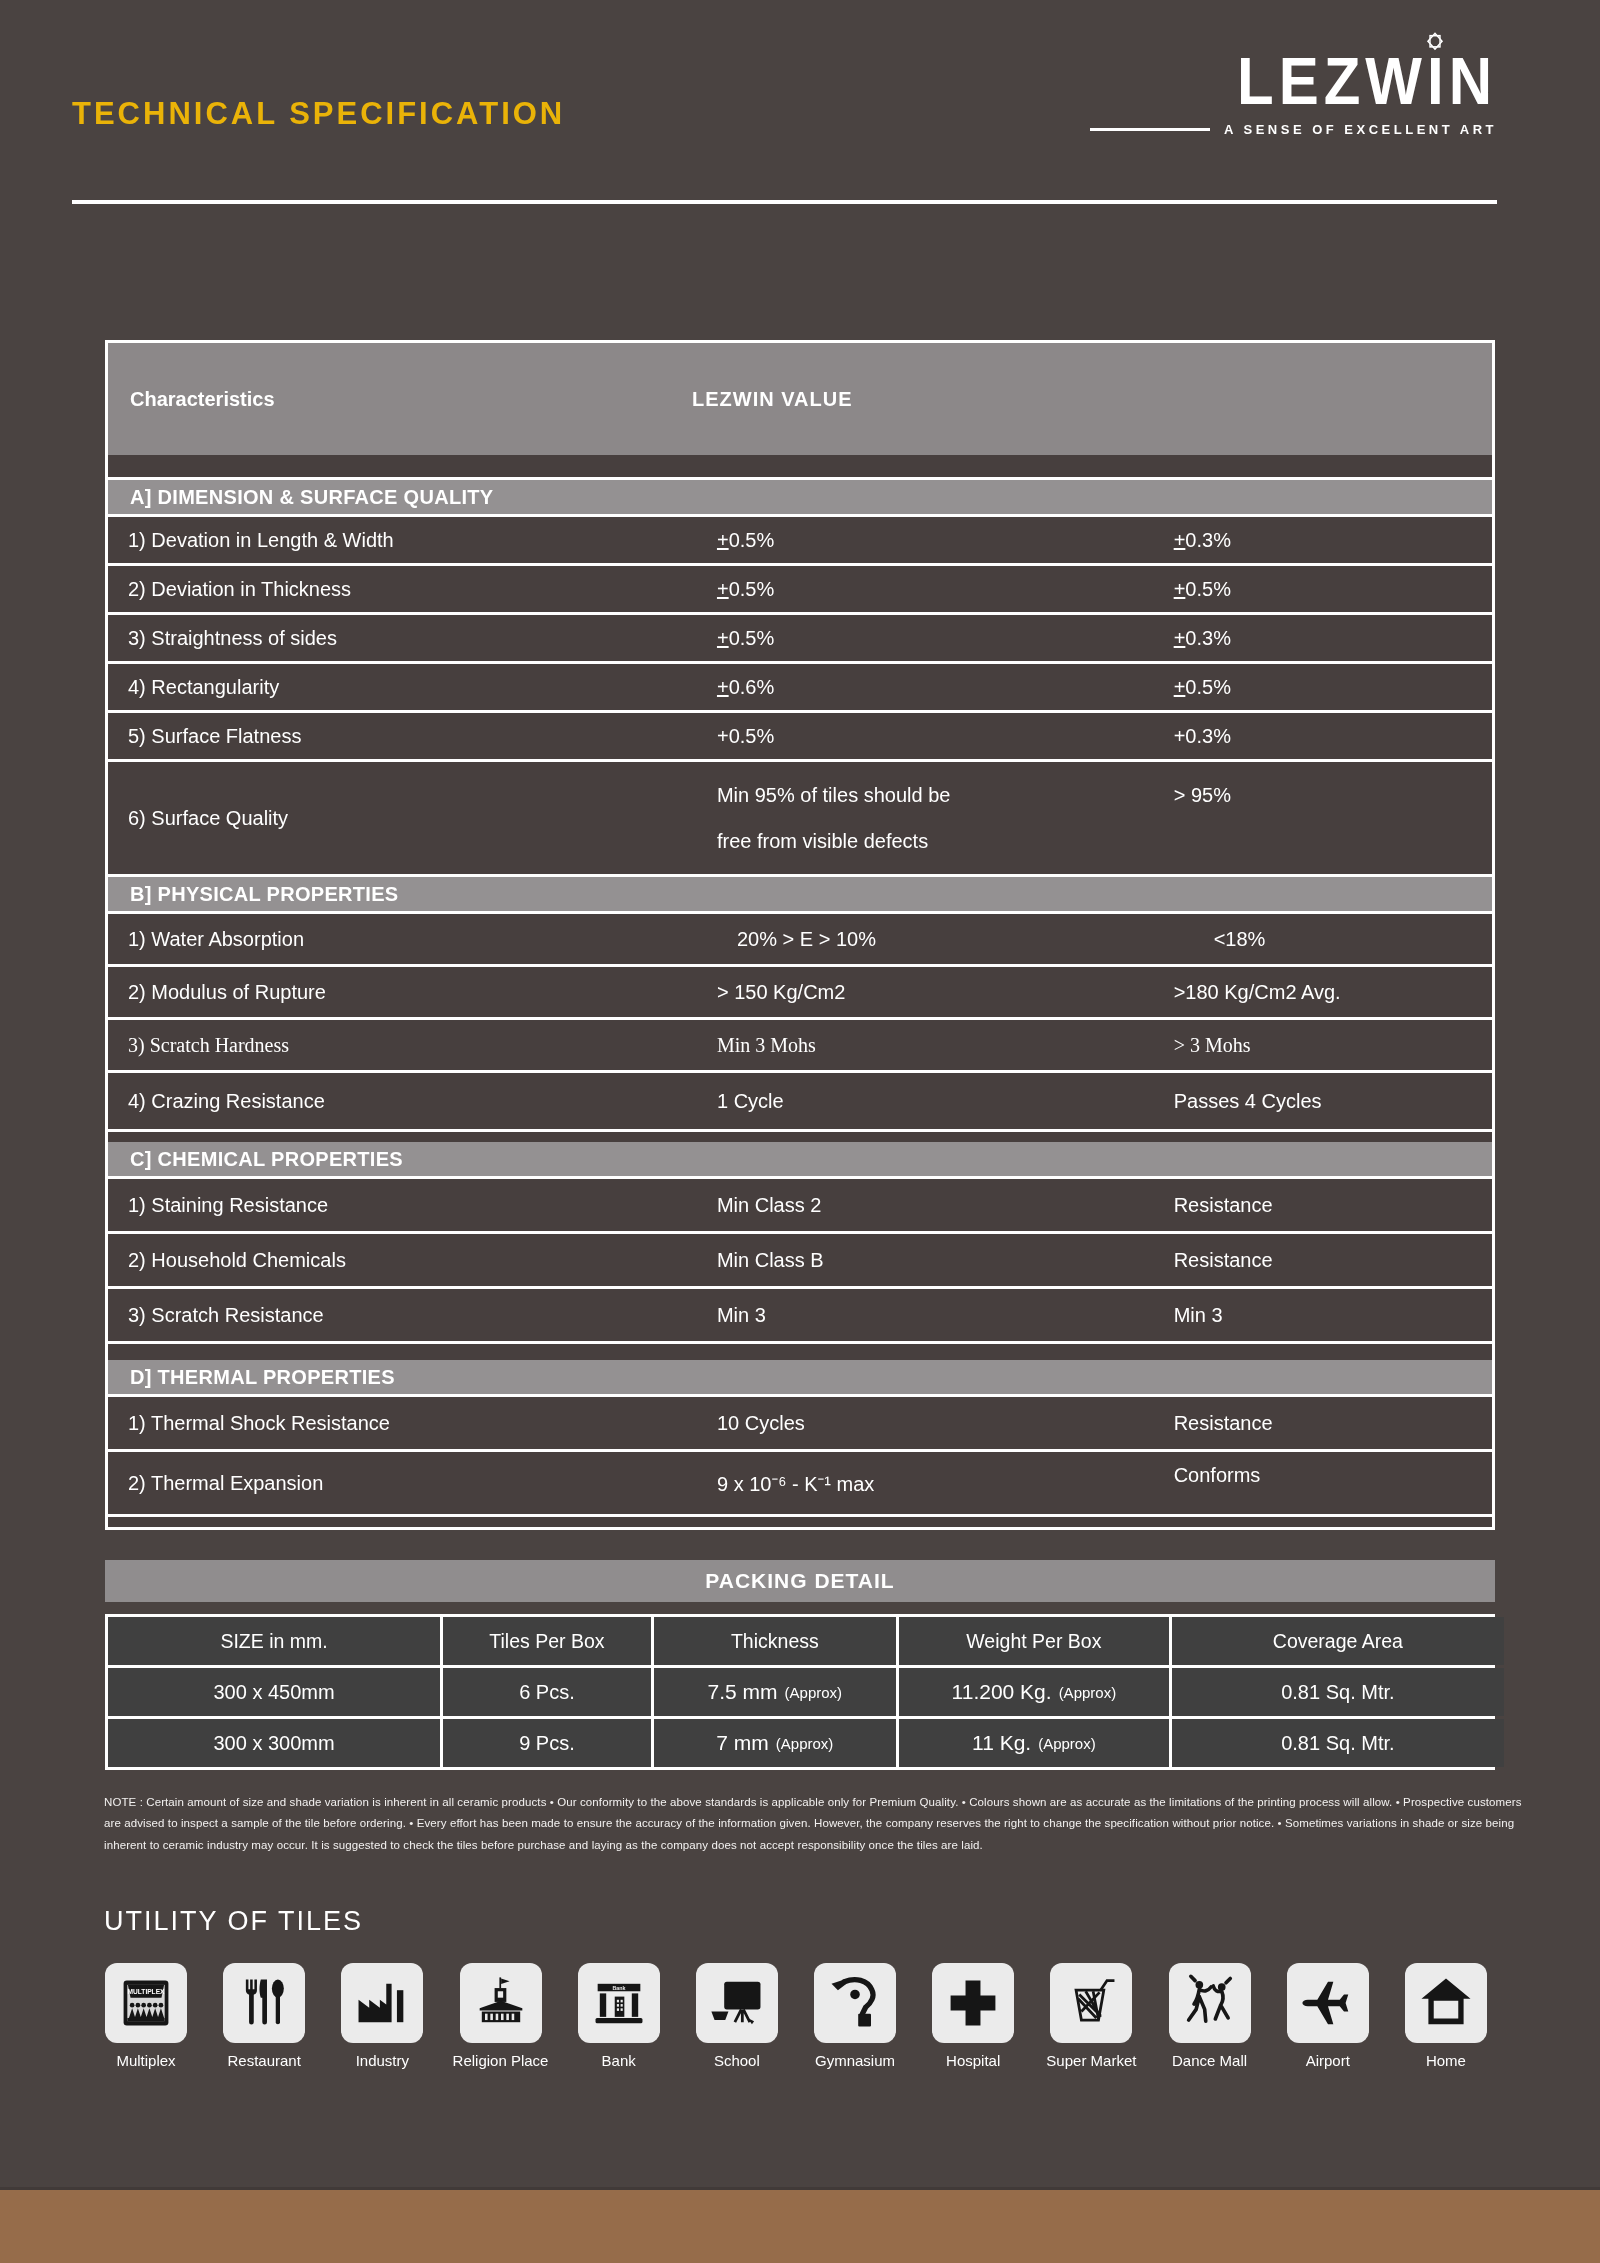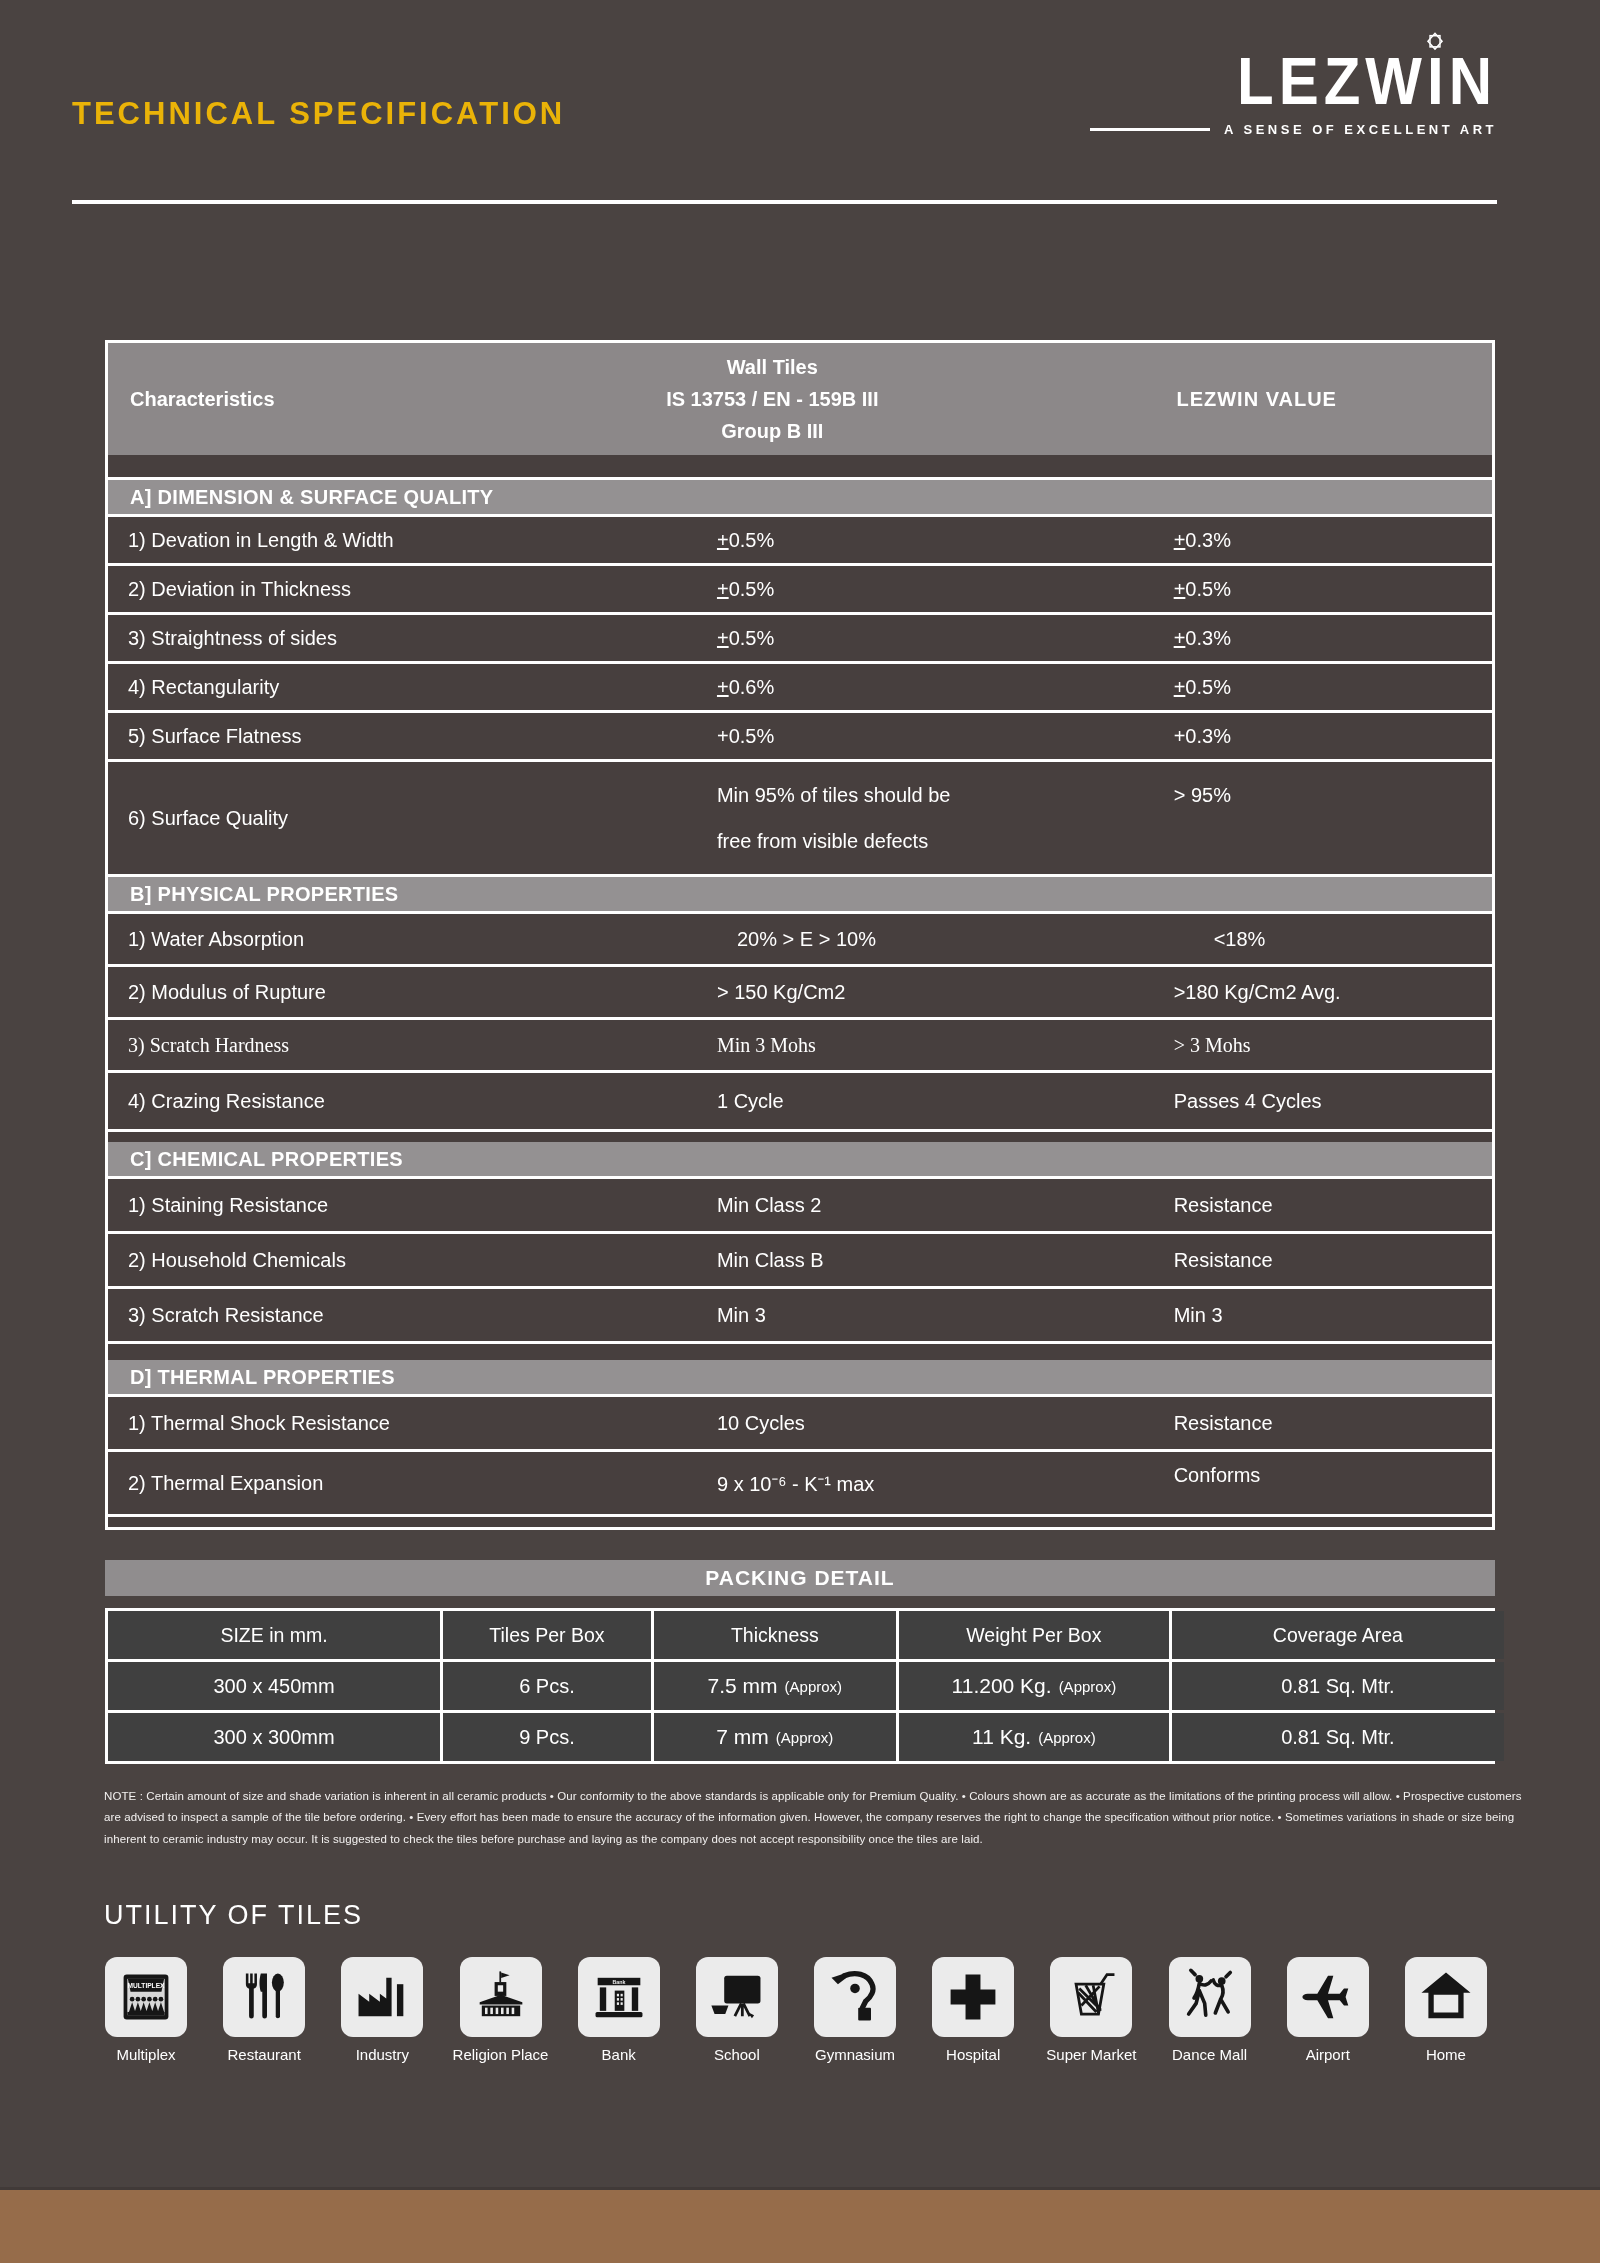--- a/index.html
+++ b/index.html
@@ -61,21 +61,21 @@
   .srow.tall{min-height:112px;}
   .srow.tall .c2{line-height:2.3;}
   .pm::first-letter{text-decoration:underline;}
   .sgap10{height:10px;background:#473f3e;}
   .sgap16{height:16px;background:#473f3e;}
   .sgap-bottom{height:10px;background:#473f3e;}
 
   
   .packing-band{
     width:1390px;margin:30px 0 0 105px;box-sizing:border-box;
-    background:#908d8e;height:36px;
+    background:#908d8e;height:42px;
     display:flex;align-items:center;justify-content:center;
     font-size:21px;font-weight:bold;letter-spacing:1px;
   }
   .packing-table{
     width:1390px;margin:12px 0 0 105px;box-sizing:border-box;
     border:3px solid #fff;background:#fff;
     display:grid;grid-template-columns:24% 15% 17.5% 19.5% 24%;
     grid-auto-rows:minmax(48px,auto);gap:3px;
   }
   .pcell{
@@ -139,23 +139,20 @@
         <span class="tl-line"></span>
         <span class="tl-text">A SENSE OF EXCELLENT ART</span>
       </div>
     </div>
     <div class="header-rule"></div>
   </div>
 
   <div class="spec-table">
     <div class="spec-header">
       <div class="h1">Characteristics</div>
-      <div class="h2">Wall Tiles
-IS 13753 / EN - 159B III
-Group B III</div>
       <div class="h3">LEZWIN VALUE</div>
     </div>
     <div class="gap-top"></div>
 
     <div class="band">A] DIMENSION &amp; SURFACE QUALITY</div>
     <div class="srow">
       <div class="c1">1) Devation in Length &amp; Width</div>
       <div class="c2 pm">+0.5%</div>
       <div class="c3 pm">+0.3%</div>
     </div>

